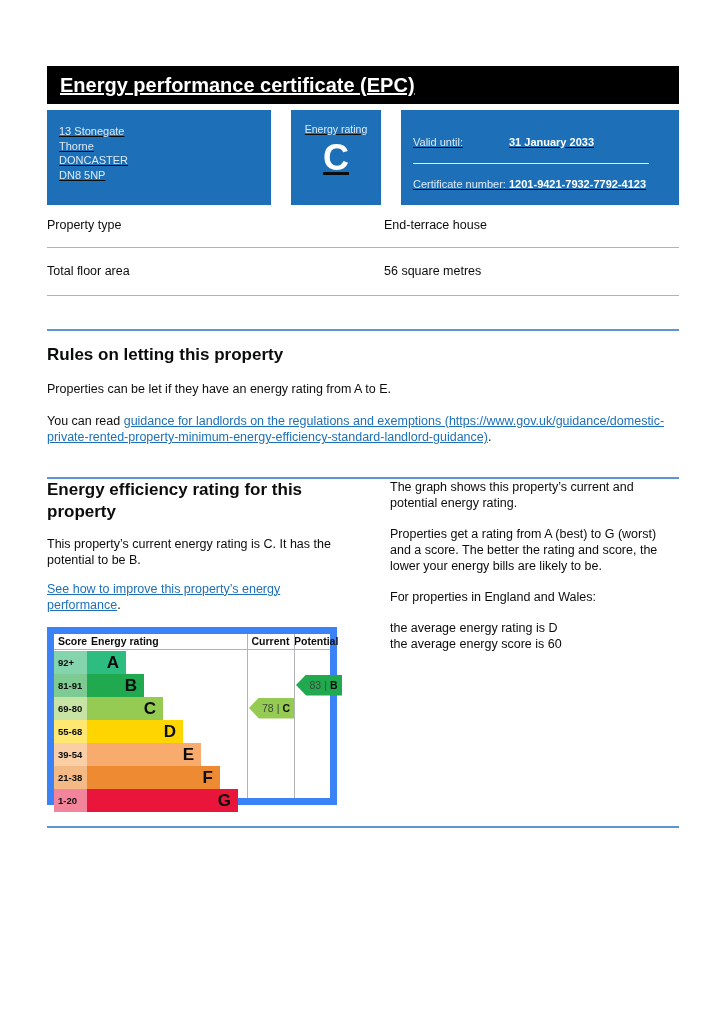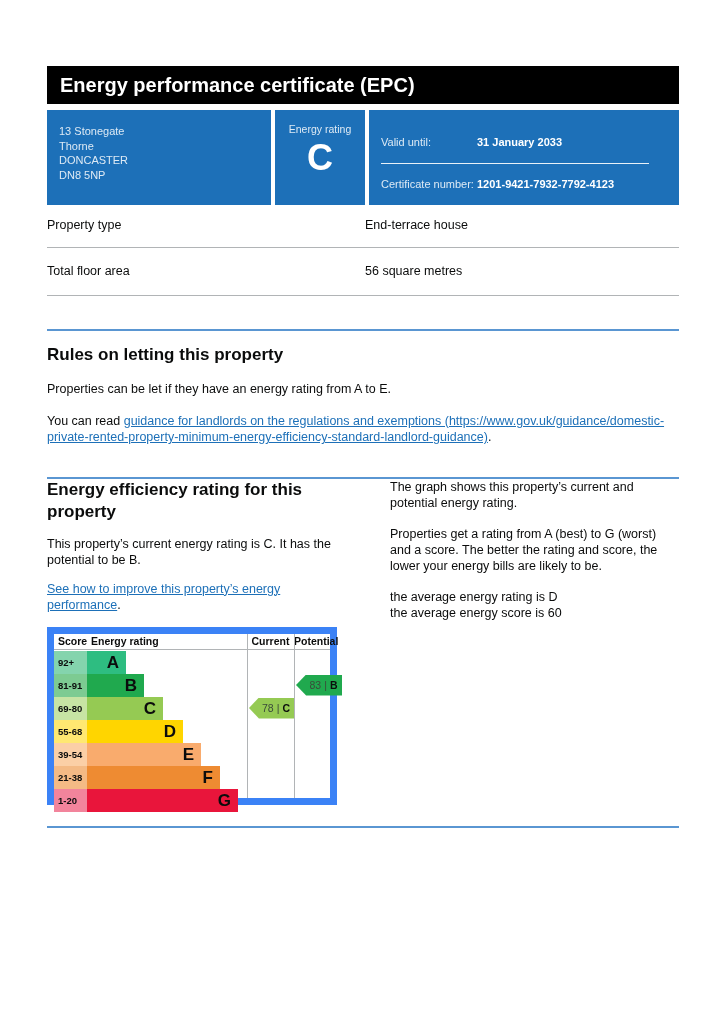--- a/index.html
+++ b/index.html
@@ -8,40 +8,40 @@
     width: 726px; height: 1024px; overflow: hidden;
     font-family: "Liberation Sans", sans-serif;
     color: #0b0c0c; font-size: 12.5px;
   }
   .page { padding: 66px 47px 0 47px; width: 726px; }
 
   
   .title-bar {
     background: #000; color: #fff; height: 38px;
     display: flex; align-items: center; padding-left: 13px;
-    font-size: 20px; font-weight: bold; margin-bottom: 6px;
+    font-size: 20px; font-weight: bold; margin-bottom: 6px; text-decoration: underline;
   }
 
   
-  .summary { display: flex; gap: 4px; height: 95px; }
+  .summary { display: flex; gap: 20px; height: 95px; text-decoration: underline; }
   .panel { background: var(--panel-blue, #1d70b8); color: #fff; }
   .panel-address { width: 224px; padding: 14px 12px; font-size: 11px; line-height: 14.5px; color: rgba(255,255,255,0.85); }
   .panel-rating { width: 90px; display: flex; flex-direction: column; align-items: center; padding-top: 13px; }
   .panel-rating .rating-label { font-size: 10.5px; color: rgba(255,255,255,0.85); }
   .panel-rating .rating-letter { font-size: 36px; font-weight: bold; margin-top: 2px; }
   .panel-valid { flex: 1; padding: 26px 12px; font-size: 11px; }
   .valid-row { display: flex; }
   .valid-row .lbl { width: 96px; color: rgba(255,255,255,0.85); }
   .valid-row .val { font-weight: bold; }
   .panel-valid .white-rule { border: 0; border-top: 1px solid rgba(255,255,255,0.9); margin: 15px 18px 14px 0; }
   .cert-row .lbl { color: rgba(255,255,255,0.85); }
   .cert-row .val { font-weight: bold; }
 
   
-  .fact-row { display: flex; border-bottom: 1px solid #b1b4b6; }
+  .fact-row { display: flex; border-bottom: 1px solid #b1b4b6; gap: 19px; }
   .fact-row.r1 { padding: 13px 0 15px 0; }
   .fact-row.r2 { padding: 16px 0 17px 0; }
   .fact-label { width: 318px; }
 
   
   .divider { border: 0; border-top: 2px solid var(--divider-blue, #5a96d2); }
   .d1 { margin-top: 33px; }
   .d2 { margin-top: 31px; }
   .d3 { margin-top: 21px; }
 
@@ -192,19 +192,20 @@
           <span class="num">83</span>
           <span class="sep">|</span>
           <span class="band">B</span>
         </div>
       </div>
     </div>
 
     <div class="col-right">
       <p>The graph shows this property’s current and potential energy rating.</p>
       <p>Properties get a rating from A (best) to G (worst) and a score. The better the rating and score, the lower your energy bills are likely to be.</p>
+      <p>For properties in England and Wales:</p>
       <p class="tight">the average energy rating is D</p>
       <p class="tight">the average energy score is 60</p>
     </div>
   </div>
 
   <hr class="divider d3">
 </div>
 
 </body></html>

